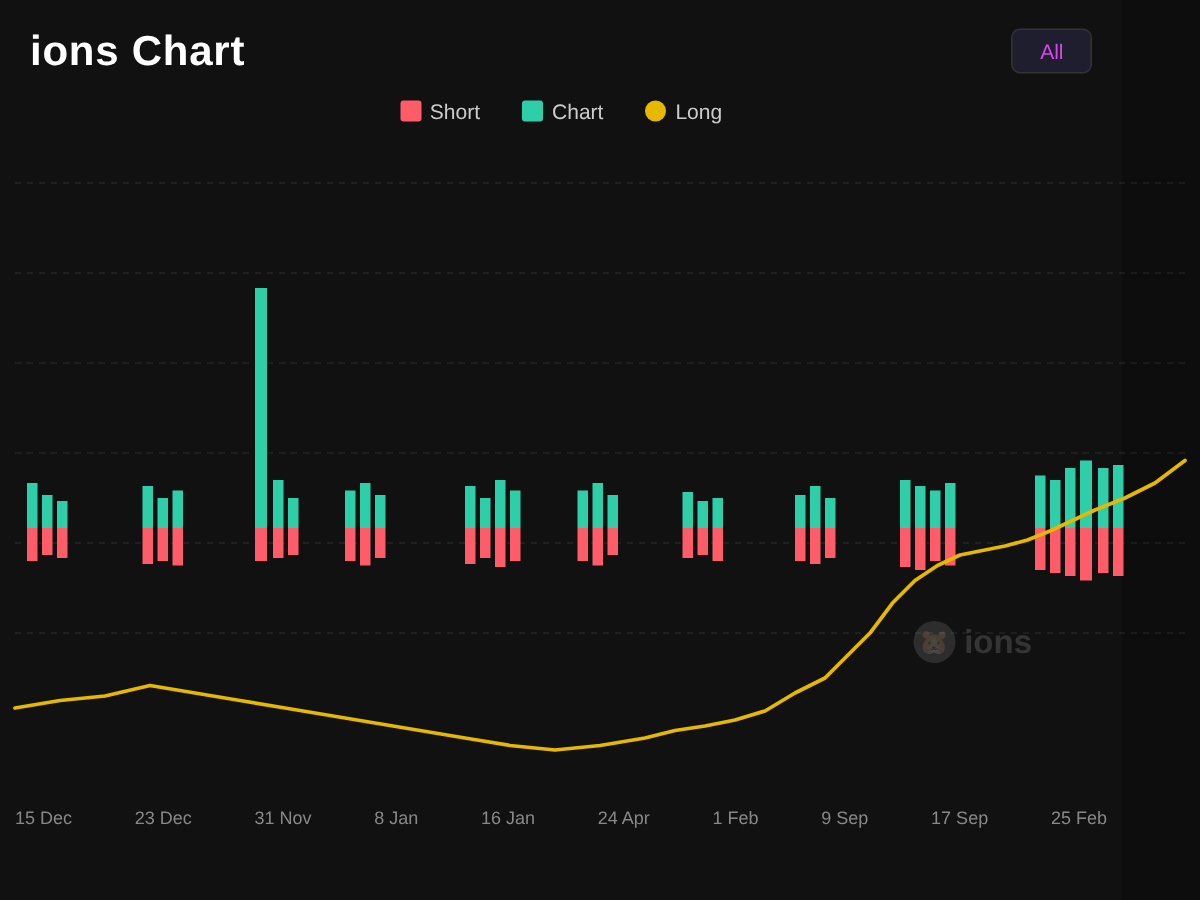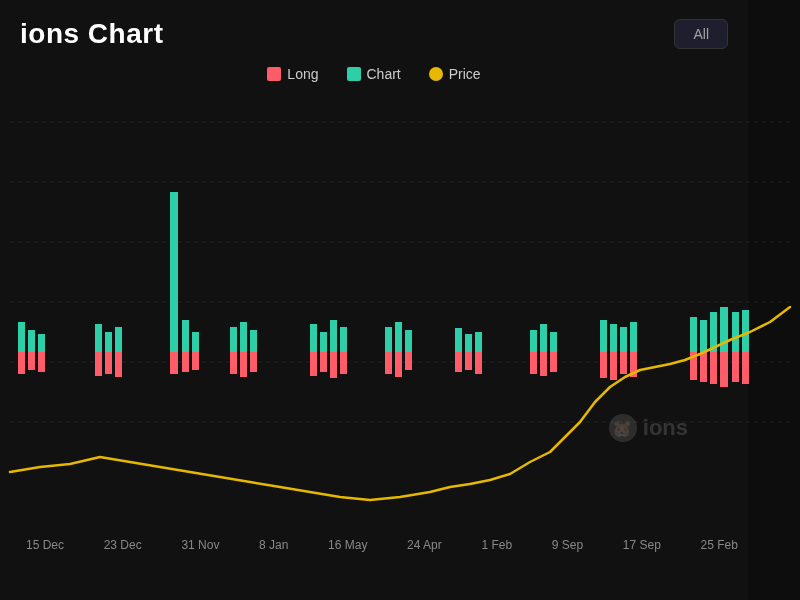--- a/index.html
+++ b/index.html
@@ -25,21 +25,21 @@
     }
     .title {
       font-size: 28px;
       font-weight: 700;
       color: #fff;
       letter-spacing: 0.5px;
     }
     .all-button {
       background: #1e1e2e;
       border: 1px solid #333;
-      color: #a3a3a3;
+      color: #d946ef;
       padding: 6px 18px;
       border-radius: 6px;
       font-size: 14px;
       cursor: pointer;
     }
     .legend {
       display: flex;
       justify-content: center;
       gap: 28px;
       padding: 6px 0 10px 0;
@@ -79,50 +79,50 @@
       background: rgba(255,255,255,0.12);
       border-radius: 50%;
       display: flex;
       align-items: center;
       justify-content: center;
       font-size: 16px;
     }
     .x-axis {
       position: absolute;
       bottom: 10px;
-      left: 16px;
+      left: 0;
       right: 0;
       display: flex;
       justify-content: space-between;
       padding: 0 10px;
       font-size: 12px;
       color: #888;
     }
   </style>
 </head>
 <body>
 
 <div class="container">
   <div class="header">
     <span class="title">ions Chart</span>
     <button class="all-button">All</button>
   </div>
 
   <div class="legend">
     <div class="legend-item">
       <div class="legend-dot" style="background:#ff5c6a;"></div>
-      <span>Long</span>
+      <span>Short</span>
     </div>
     <div class="legend-item">
       <div class="legend-dot" style="background:#2ecfa8;"></div>
       <span>Chart</span>
     </div>
     <div class="legend-item">
       <div class="legend-dot" style="background:#e6b800;border-radius:50%;"></div>
-      <span>Price</span>
+      <span>Long</span>
     </div>
   </div>
 
   <div class="chart-area">
     <svg width="800" height="450" style="position:absolute;top:0;left:0;">
 
       <line x1="10" y1="30" x2="790" y2="30" stroke="rgba(255,255,255,0.08)" stroke-dasharray="4,4"></line>
       <line x1="10" y1="90" x2="790" y2="90" stroke="rgba(255,255,255,0.08)" stroke-dasharray="4,4"></line>
       <line x1="10" y1="150" x2="790" y2="150" stroke="rgba(255,255,255,0.08)" stroke-dasharray="4,4"></line>
       <line x1="10" y1="210" x2="790" y2="210" stroke="rgba(255,255,255,0.08)" stroke-dasharray="4,4"></line>
@@ -277,21 +277,21 @@
     <div class="watermark">
       <div class="watermark-icon">🐹</div>
       <span>ions</span>
     </div>
 
     <div class="x-axis">
       <span>15 Dec</span>
       <span>23 Dec</span>
       <span>31 Nov</span>
       <span>8 Jan</span>
-      <span>16 May</span>
+      <span>16 Jan</span>
       <span>24 Apr</span>
       <span>1 Feb</span>
       <span>9 Sep</span>
       <span>17 Sep</span>
       <span>25 Feb</span>
     </div>
   </div>
 </div>
 
 </body></html>

